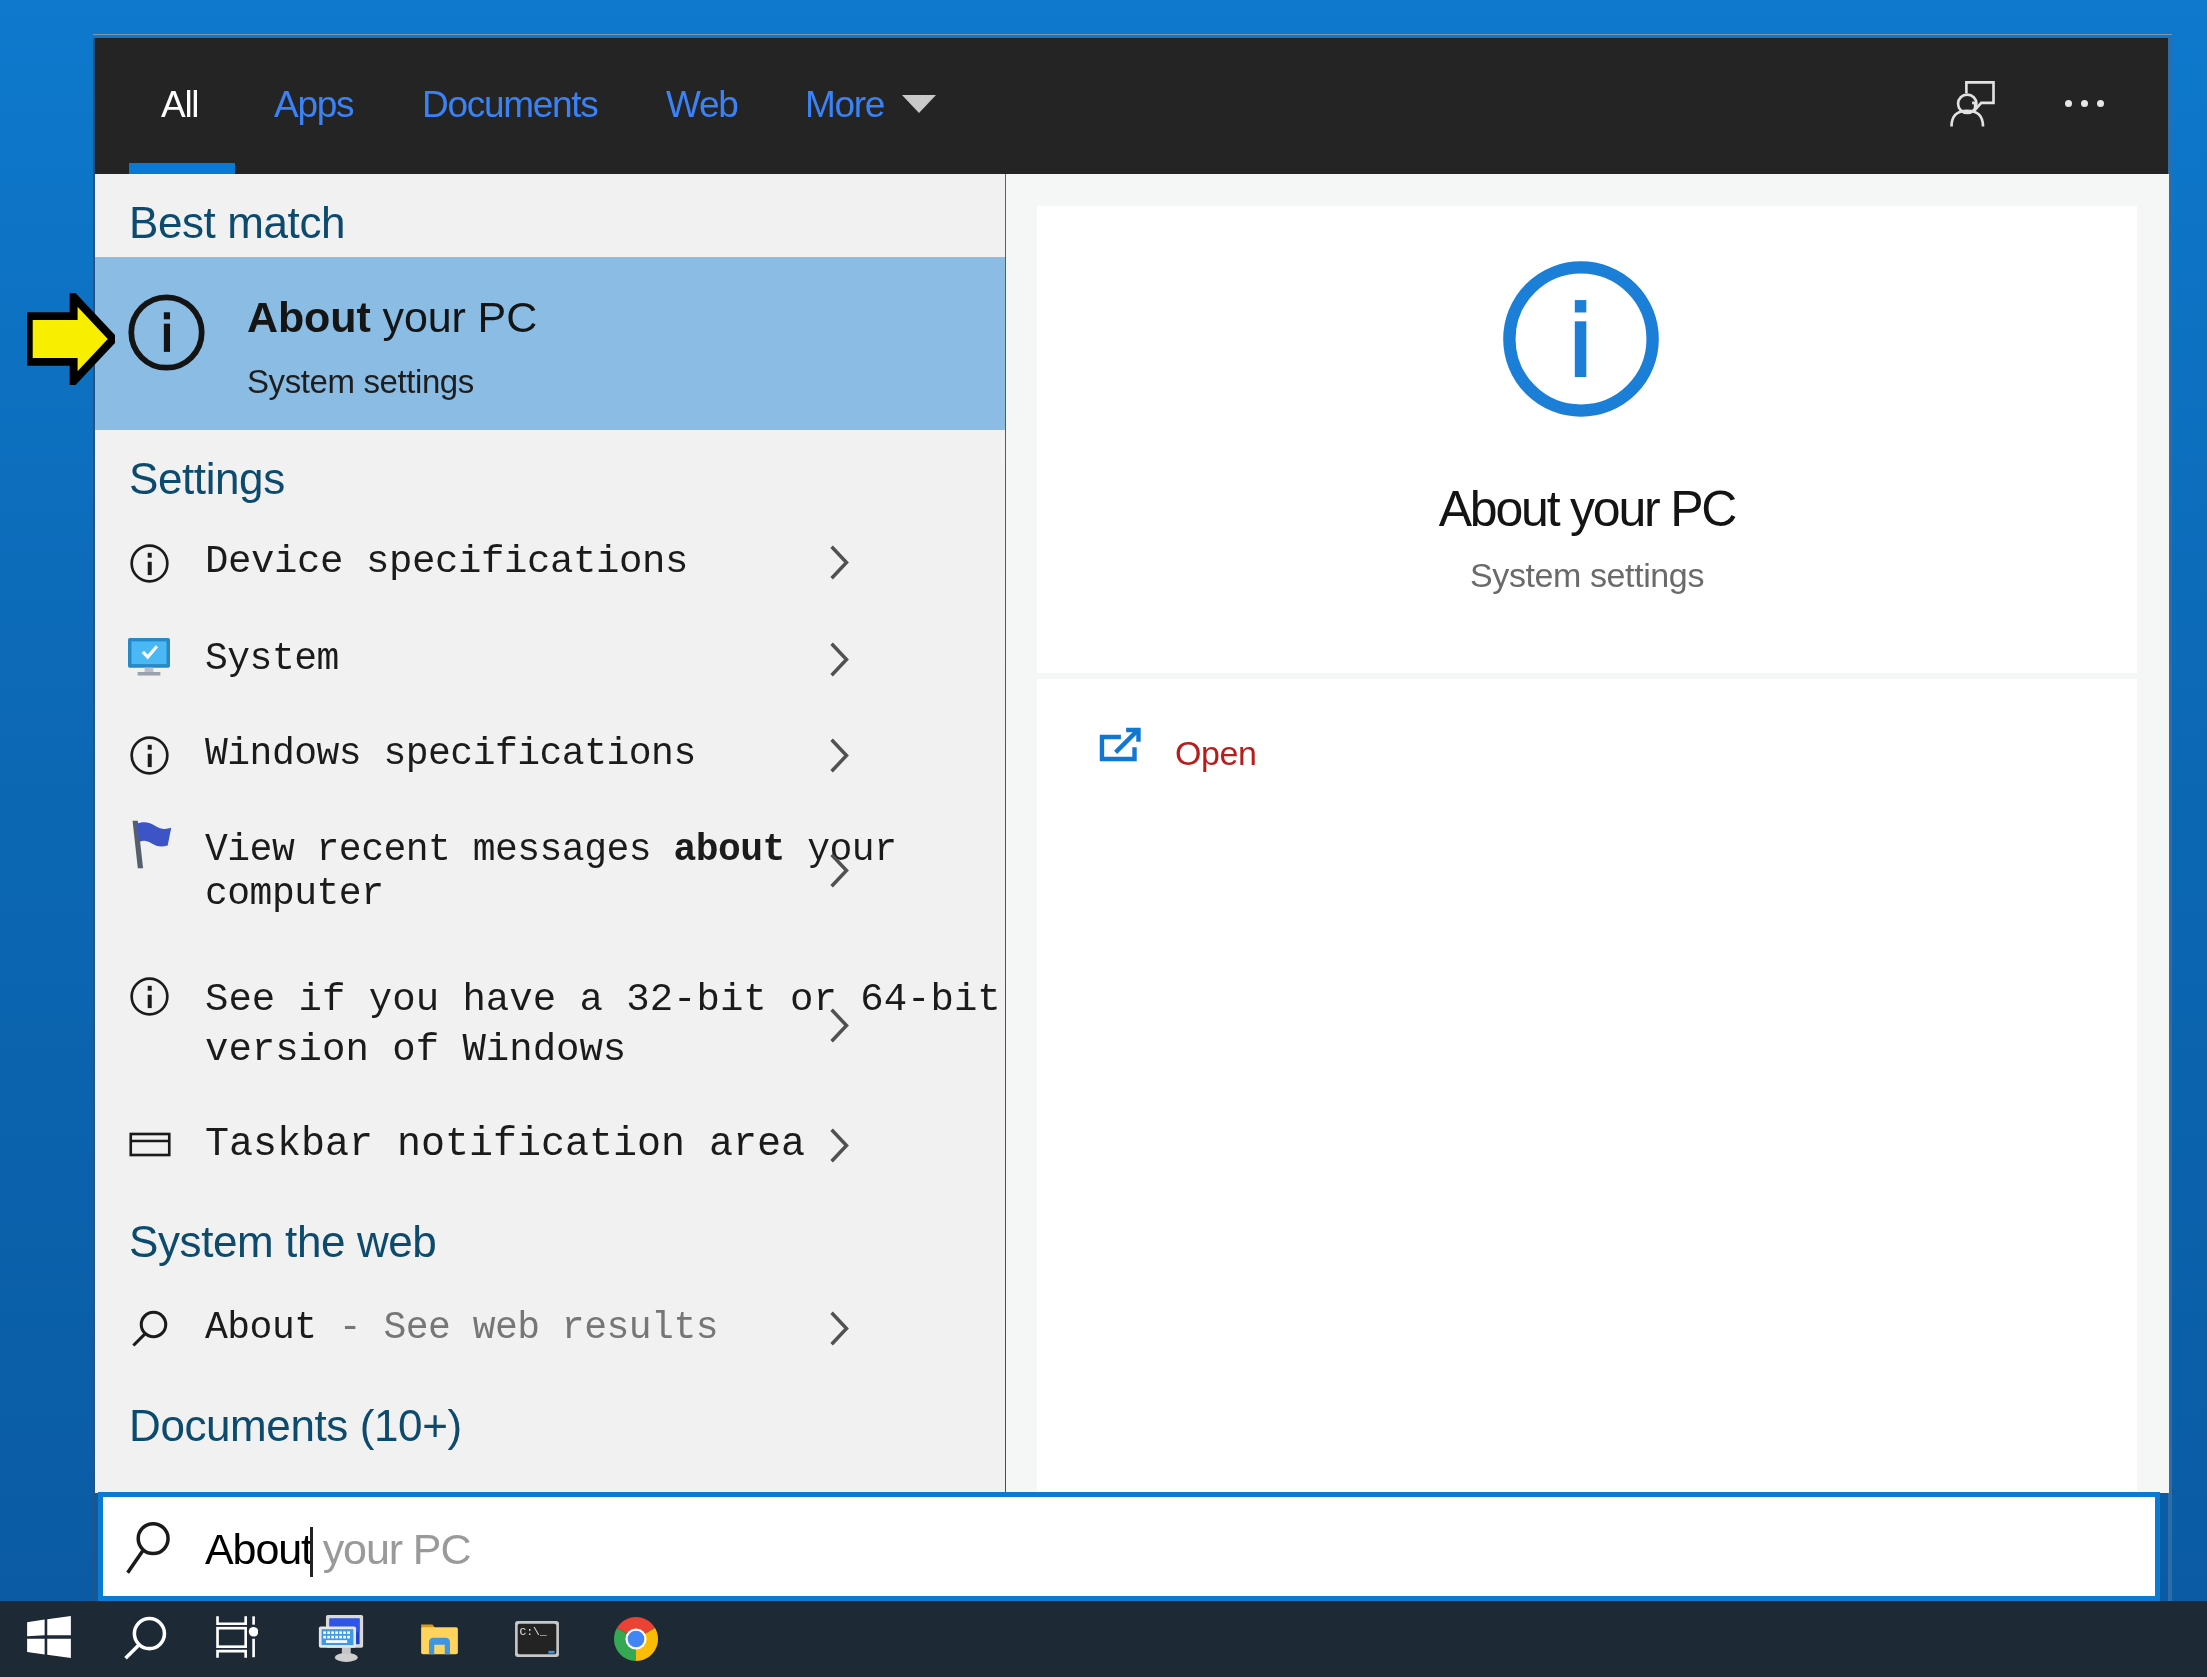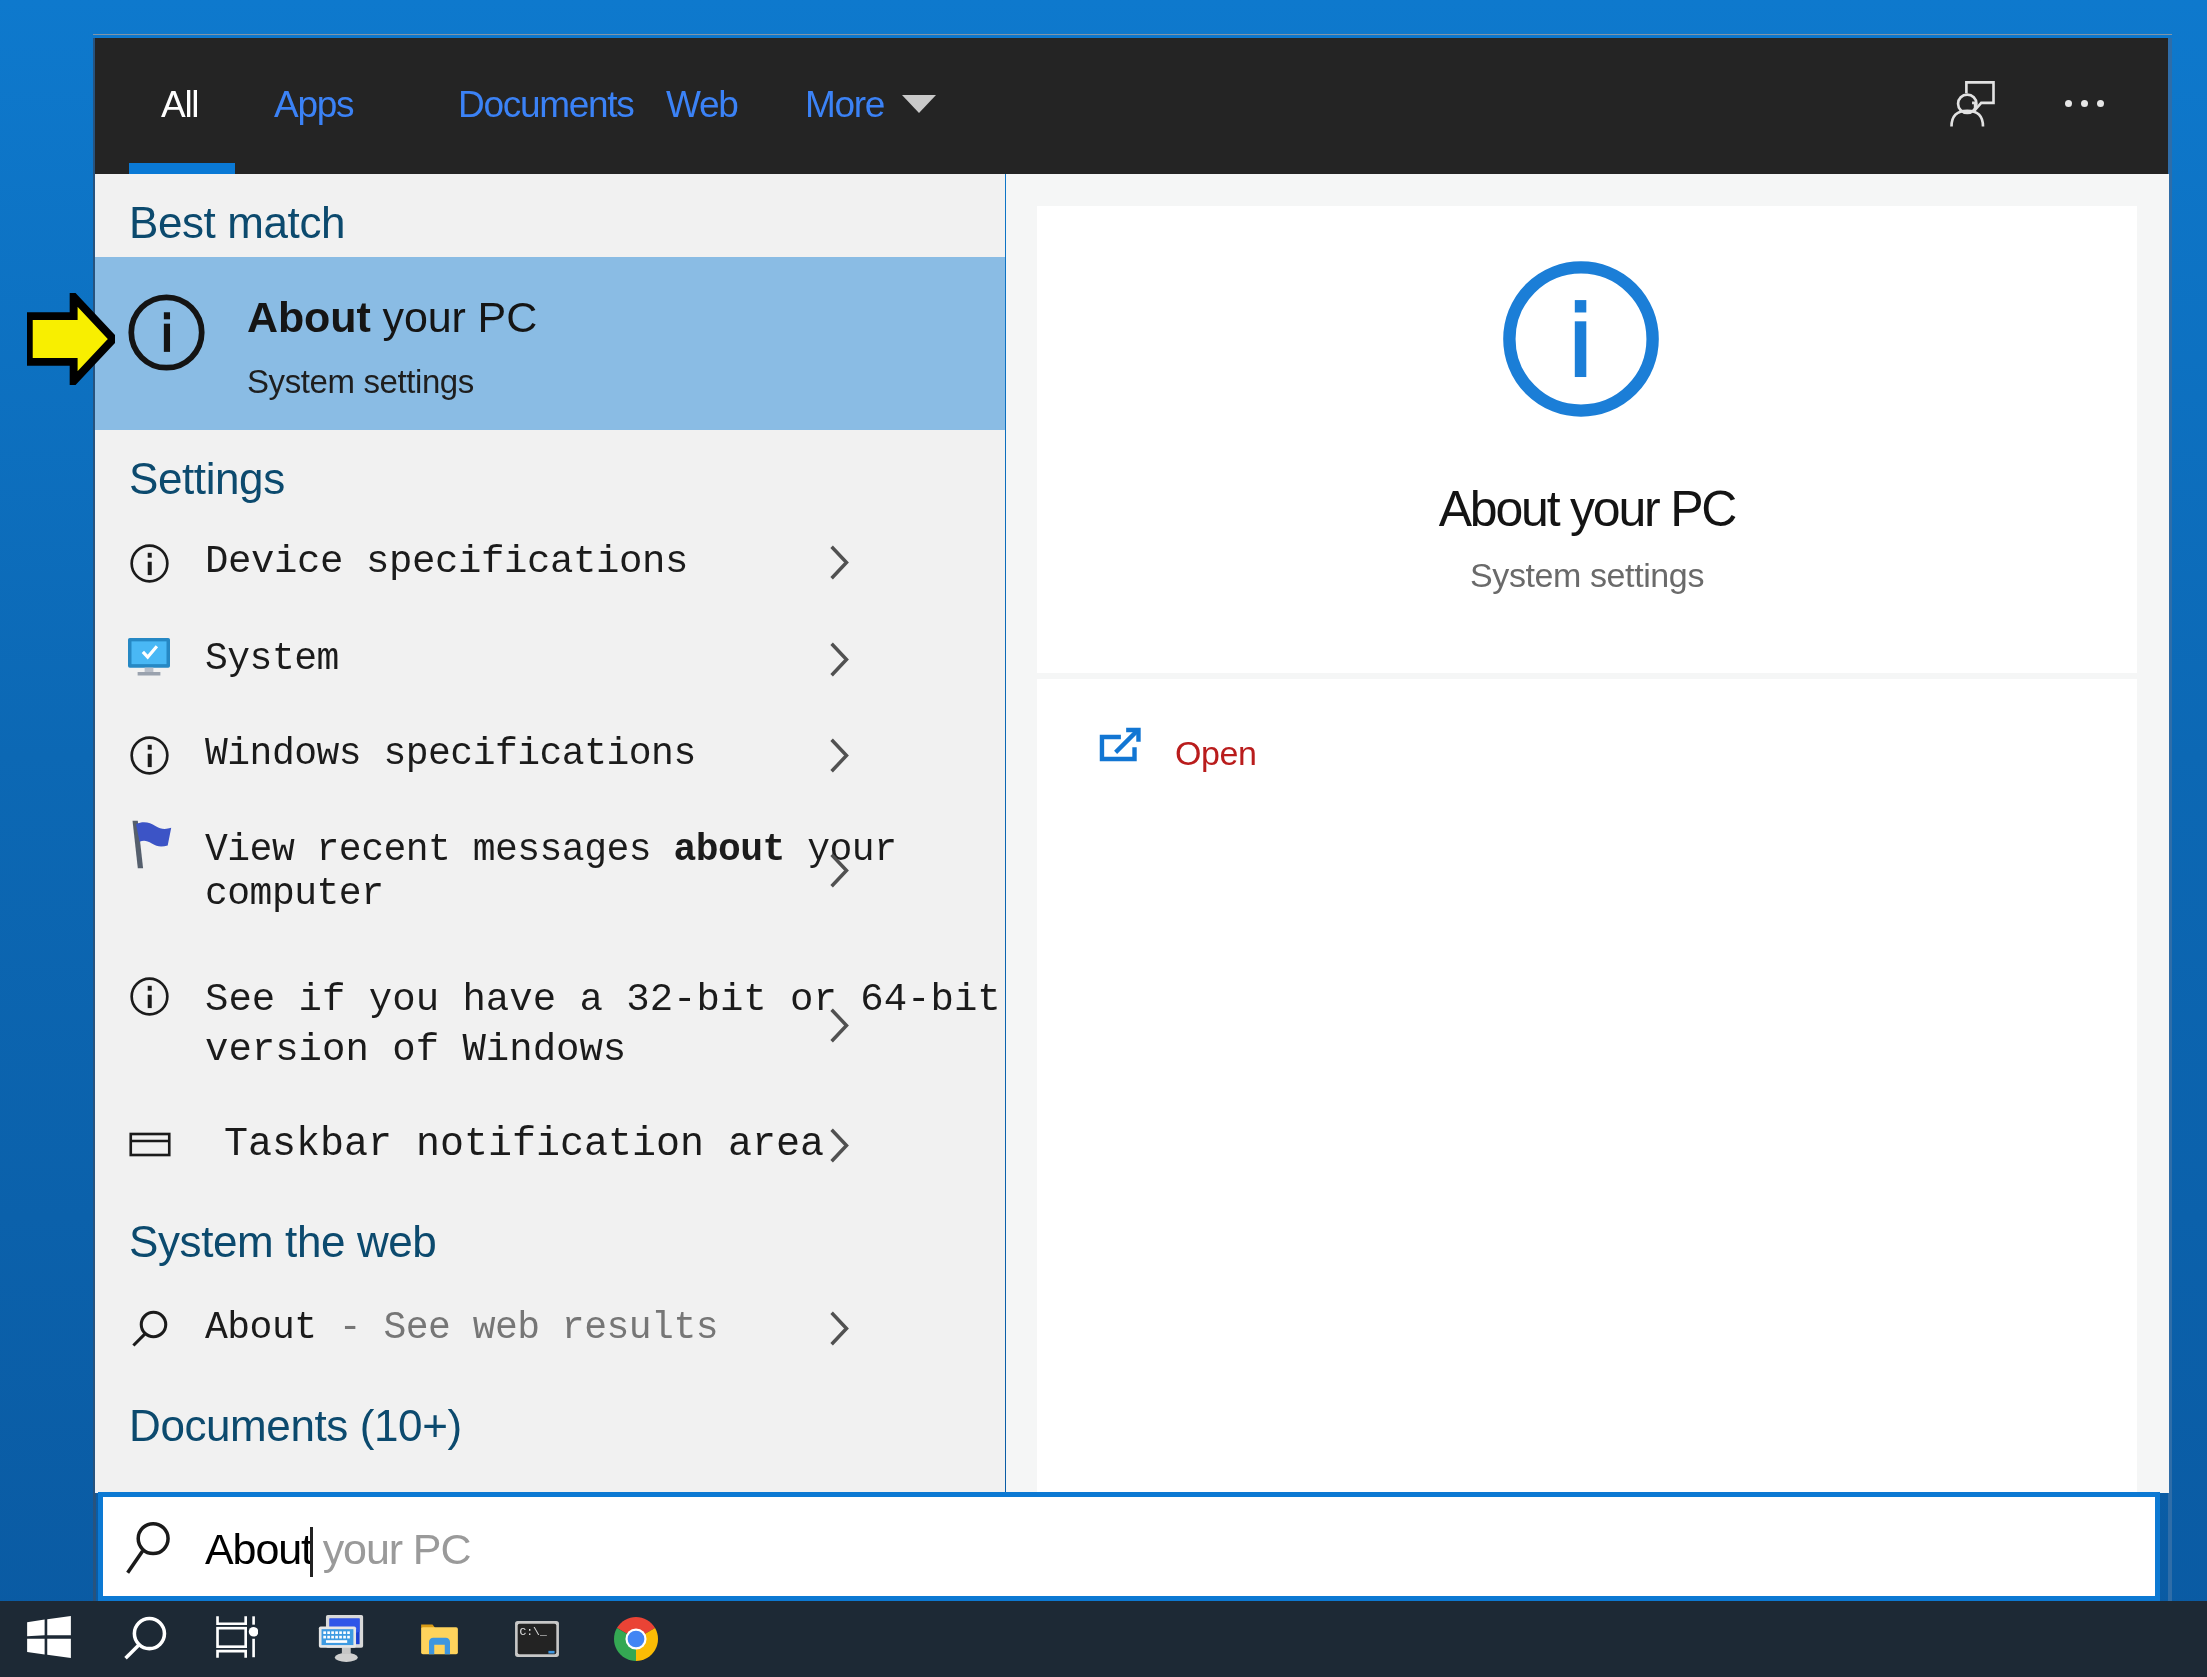--- a/index.html
+++ b/index.html
@@ -20,21 +20,21 @@
   #gutter{left:1006px;top:174px;width:1163px;height:1319px;background:#f5f6f6;}
   #card1{left:1037px;top:206px;width:1100px;height:467px;background:#ffffff;}
   #card2{left:1037px;top:679px;width:1100px;height:813px;background:#ffffff;}
   #searchbox{left:98px;top:1492px;width:2062px;height:109px;background:#ffffff;border:5.3px solid #0c79d3;box-sizing:border-box;}
   #taskbar{left:0;top:1601px;width:2207px;height:77px;background:#1d2935;}
 
   
   .tab{top:84px;height:41px;line-height:41px;font-size:37px;letter-spacing:-1.3px;color:#3b82f6;}
   #tab-all{left:161px;color:#ffffff;font-weight:normal;}
   #tab-apps{left:274px;}
-  #tab-doc{left:422px;margin-left:36px;}
+  #tab-doc{left:422px;}
   #tab-web{left:666px;}
   #tab-more{left:805px;}
   #moretri{left:902px;top:95px;width:0;height:0;border-left:17px solid transparent;border-right:17px solid transparent;border-top:18.5px solid #c9c9c9;}
   #underline{left:129px;top:163px;width:106px;height:10.6px;background:#0a79d5;}
 
   
   .hdr{font-weight:normal;font-size:44px;letter-spacing:-0.4px;color:#0c4a6e;}
   .item{font-size:38px;letter-spacing:-0.5px;color:#1b1b1b;white-space:nowrap;font-family:Liberation Mono, monospace;}
   .sub{font-size:33px;letter-spacing:-0.4px;color:#1e1e1e;}
   #selrow{left:95px;top:257px;width:910px;height:173px;background:#8abce4;}
@@ -141,21 +141,21 @@
 <div class="abs item" style="left:205px;top:978px;font-size:39px;letter-spacing:0;">See if you have a 32-bit or 64-bit</div>
 <div class="abs item" style="left:205px;top:1028px;font-size:39px;letter-spacing:0;">version of Windows</div>
 <svg class="abs chev" style="top:1006px;" viewBox="0 0 40 44">
     <path d="M11 4 L28 22 L11 40" fill="none" stroke="#515151" stroke-width="4"></path>
   </svg>
 
 <svg class="abs" style="left:129px;top:1127px;" width="42" height="35" viewBox="0 0 48 40">
   <rect x="2" y="8" width="44" height="24" fill="none" stroke="#1b1b1b" stroke-width="3"></rect>
   <line x1="2" y1="16" x2="46" y2="16" stroke="#1b1b1b" stroke-width="3"></line>
 </svg>
-<div class="abs item" style="left:205px;top:1122px;font-size:40px;letter-spacing:0;margin-left:19px;">Taskbar notification area</div>
+<div class="abs item" style="left:205px;top:1122px;font-size:40px;letter-spacing:0;">Taskbar notification area</div>
 <svg class="abs chev" style="top:1126px;" viewBox="0 0 40 44">
     <path d="M11 4 L28 22 L11 40" fill="none" stroke="#515151" stroke-width="4"></path>
   </svg>
 
 <div class="abs hdr" style="left:129px;top:1217px;">System the web</div>
 
 <svg class="abs" style="left:129px;top:1307px;" width="42" height="42" viewBox="0 0 48 48">
   <circle cx="28" cy="20" r="14" fill="none" stroke="#1b1b1b" stroke-width="3.5"></circle>
   <line x1="18" y1="31" x2="5" y2="44" stroke="#1b1b1b" stroke-width="3.5"></line>
 </svg>

